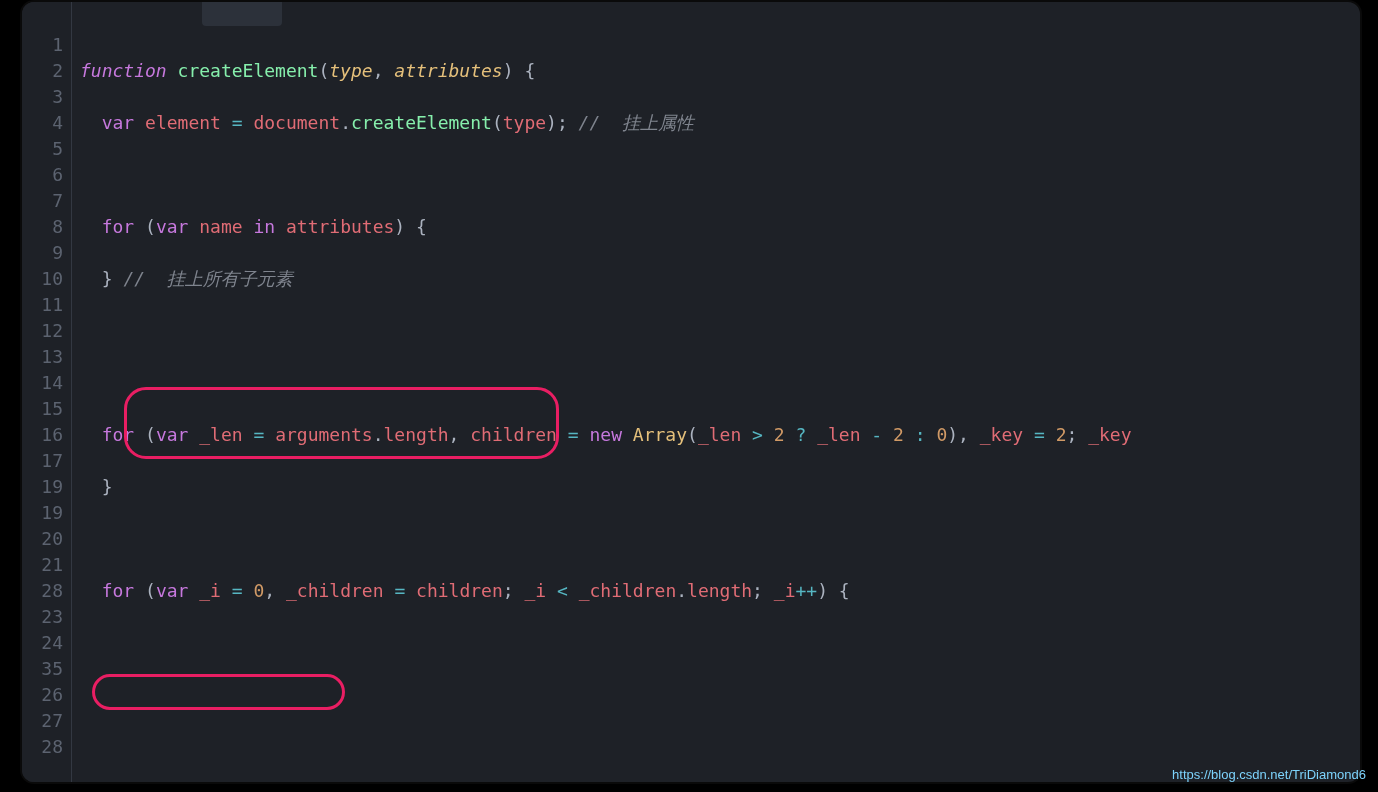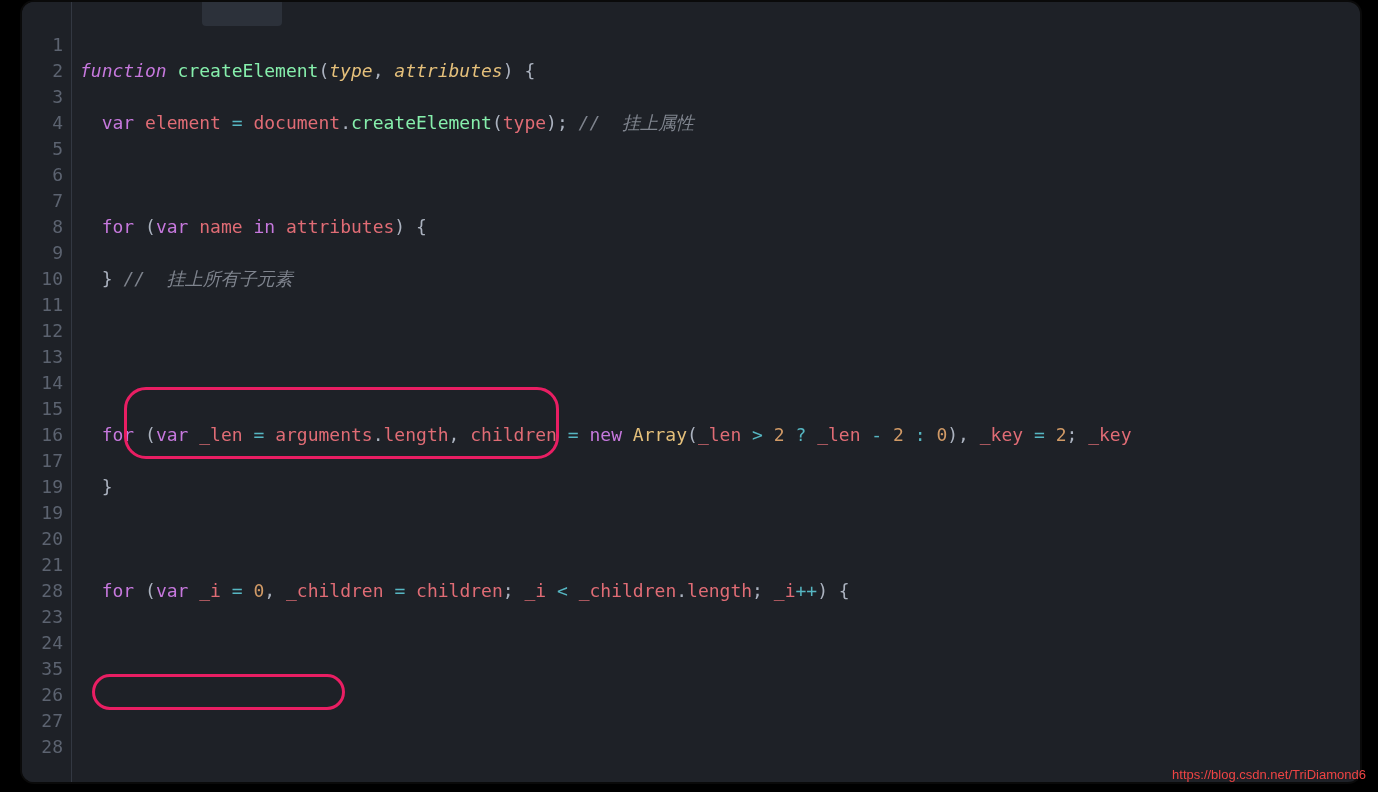--- a/index.html
+++ b/index.html
@@ -89,21 +89,21 @@
     .hb2 {
       top: 672px;
       left: 70px;
       width: 253px;
       height: 36px;
     }
     .watermark {
       position: absolute;
       bottom: 4px;
       right: 12px;
-      color: #ef4444;
+      color: #7dd3fc;
       font-size: 13px;
       font-family: Arial, sans-serif;
       z-index: 20;
     }
     .tab-indicator {
       position: absolute;
       top: 0;
       left: 180px;
       width: 80px;
       height: 24px;

